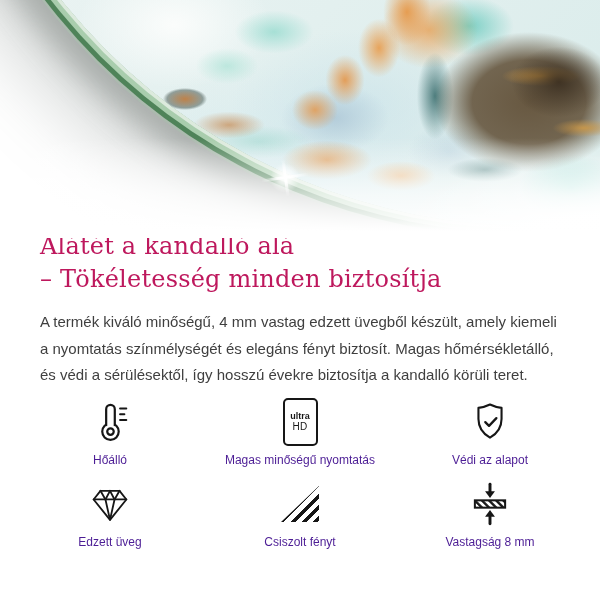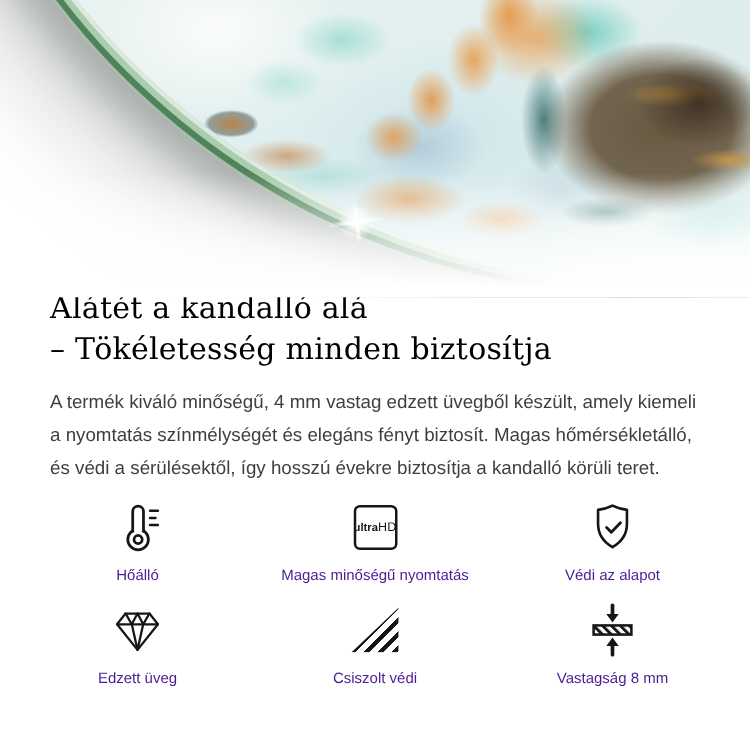--- a/index.html
+++ b/index.html
@@ -62,37 +62,37 @@
     transform:rotate(-8deg);
     background:linear-gradient(90deg, rgba(255,255,255,0), #fff 42%, #fff 58%, rgba(255,255,255,0)); }
   .sparkle::after { content:""; position:absolute; left:22.5px; top:5px; width:3px; height:38px; border-radius:2px;
     transform:rotate(-8deg);
     background:linear-gradient(180deg, rgba(255,255,255,0), #fff 42%, #fff 58%, rgba(255,255,255,0)); }
 
   
   h1.title {
     position:absolute; left:40px; top:230px; width:530px;
     font-family:"DejaVu Serif", "Liberation Serif", serif;
-    font-size:24px; line-height:33px; font-weight:400; color:#000000; letter-spacing:.2px;
+    font-size:24px; line-height:33px; font-weight:400; color:#be185d; letter-spacing:.2px;
   }
   p.desc {
     position:absolute; left:40px; top:309px; width:522px;
     font-size:15px; line-height:26.5px; color:#3f3f3f;
   }
 
   
   .features { position:absolute; left:15px; top:398px; width:570px;
     display:grid; grid-template-columns:repeat(3,190px); row-gap:13px; }
   .cell { display:flex; flex-direction:column; align-items:center; }
   .iconbox { height:48px; display:flex; align-items:center; justify-content:center; }
   .label { margin-top:7px; font-size:12px; color:#4c1d95; white-space:nowrap; }
 
   svg.ic { display:block; }
-  .uhd { width:35px; height:36px; border:2.5px solid #161616; border-radius:5px;
-    display:flex; flex-direction:row; align-items:center; justify-content:center; line-height:1; color:#161616; }
+  .uhd { width:35px; height:48px; border:2.5px solid #161616; border-radius:5px;
+    display:flex; flex-direction:column; align-items:center; justify-content:center; line-height:1; color:#161616; }
   .uhd-top { font-size:9px; font-weight:700; }
   .uhd-bottom { font-size:10px; font-weight:400; margin-top:1px; letter-spacing:.2px; }
   .stripes { width:38px; height:36px;
     background:repeating-linear-gradient(135deg, #161616 0 3.5px, rgba(0,0,0,0) 3.5px 8px);
     clip-path:polygon(0 100%, 100% 0, 100% 100%); }
 </style>
 </head>
 <body>
 
 <div id="app">
@@ -155,21 +155,21 @@
           <path d="M19 17 L24 7.5 L29 17"></path>
         </svg>
       </div>
       <div class="label">Edzett üveg</div>
     </div>
 
     <div class="cell">
       <div class="iconbox">
         <div class="stripes"></div>
       </div>
-      <div class="label">Csiszolt védi</div>
+      <div class="label">Csiszolt fényt</div>
     </div>
 
     <div class="cell">
       <div class="iconbox">
         <svg class="ic" width="44" height="46" viewBox="0 0 48 50" fill="none" stroke="#161616">
           <defs>
             <pattern id="hatch" width="5.5" height="5.5" patternUnits="userSpaceOnUse" patternTransform="rotate(-45)">
               <rect x="0" y="0" width="2.6" height="5.5" fill="#161616" stroke="none"></rect>
             </pattern>
           </defs>

